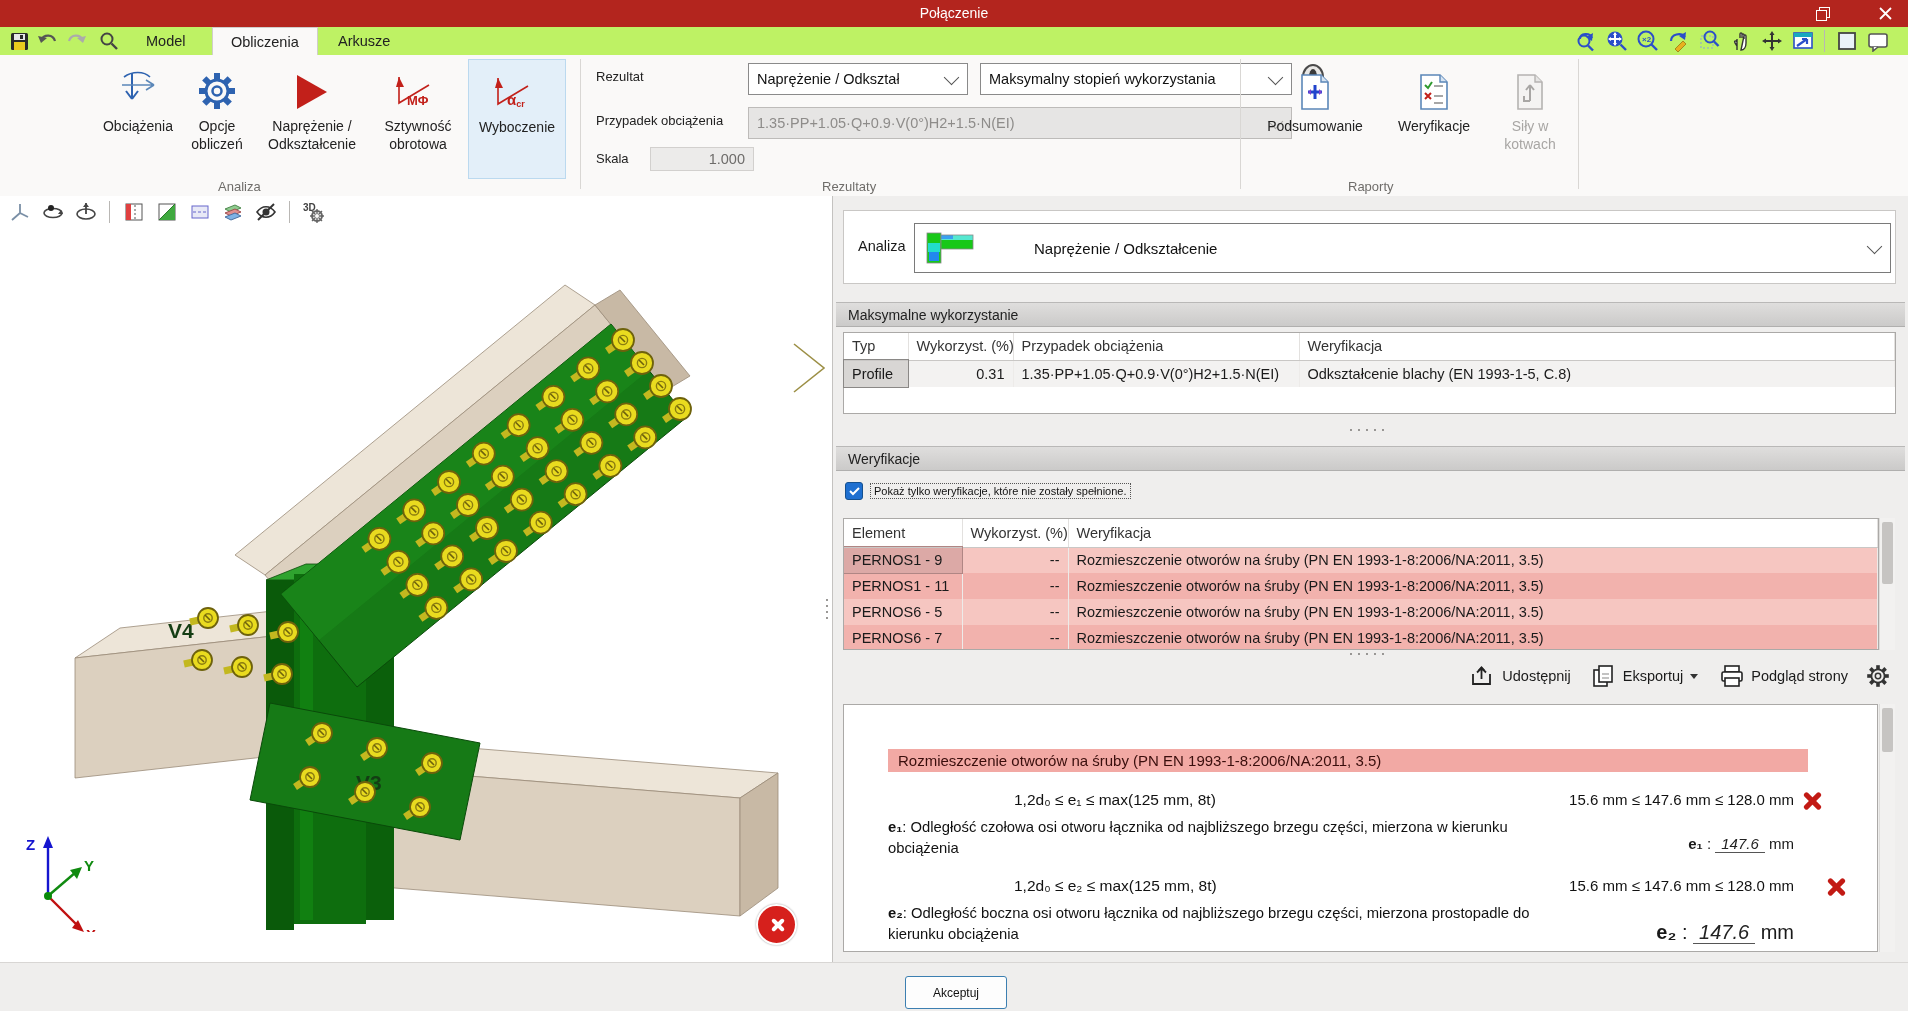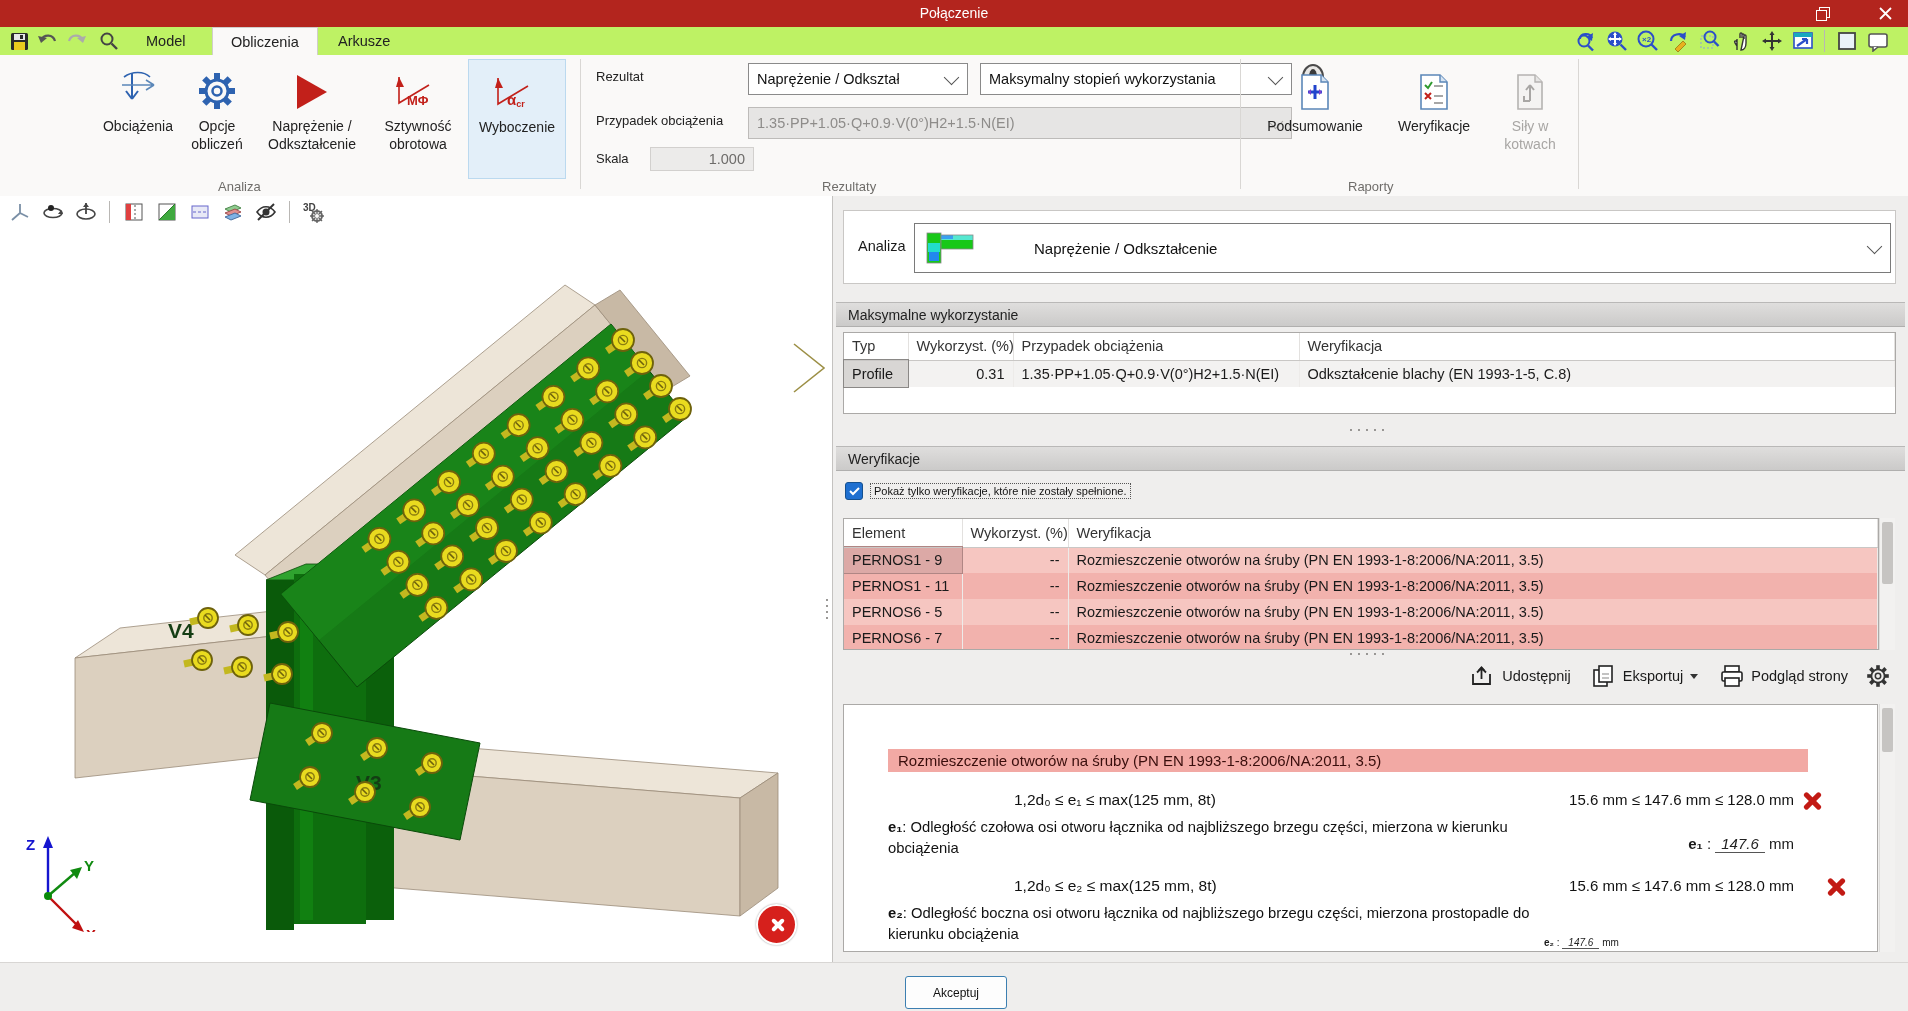--- a/index.html
+++ b/index.html
@@ -805,21 +805,21 @@
         <span>mm</span>
       </div>
 
       
       <div class="abs formula" style="left:170px;top:172px;">1,2d₀ ≤ e₂ ≤ max(125 mm, 8t)</div>
       <div class="abs resline" style="left:620px;top:172px;width:330px;text-align:right;">15.6 mm ≤ 147.6 mm ≤ 128.0 mm</div>
       <div class="abs failx" style="left:958px;top:172px;"></div>
       <div class="abs desc" style="left:44px;top:198px;width:672px;">
         <b>e₂</b><span>: Odległość boczna osi otworu łącznika od najbliższego brzegu części, mierzona prostopadle do kierunku obciążenia</span>
       </div>
-      <div class="abs" style="left:700px;top:232px;width:250px;text-align:left;font-size:10px;">
+      <div class="abs" style="left:700px;top:216px;width:250px;text-align:right;font-size:20px;">
         <b>e₂</b> :
         <span class="pval">147.6</span>
         <span>mm</span>
       </div>
     </div>
     <div class="abs scrolltrack" style="left:1046px;top:508px;width:15px;height:248px;">
       <div class="scrollthumb" style="top:4px;height:44px;"></div>
     </div>
   </div>
 

